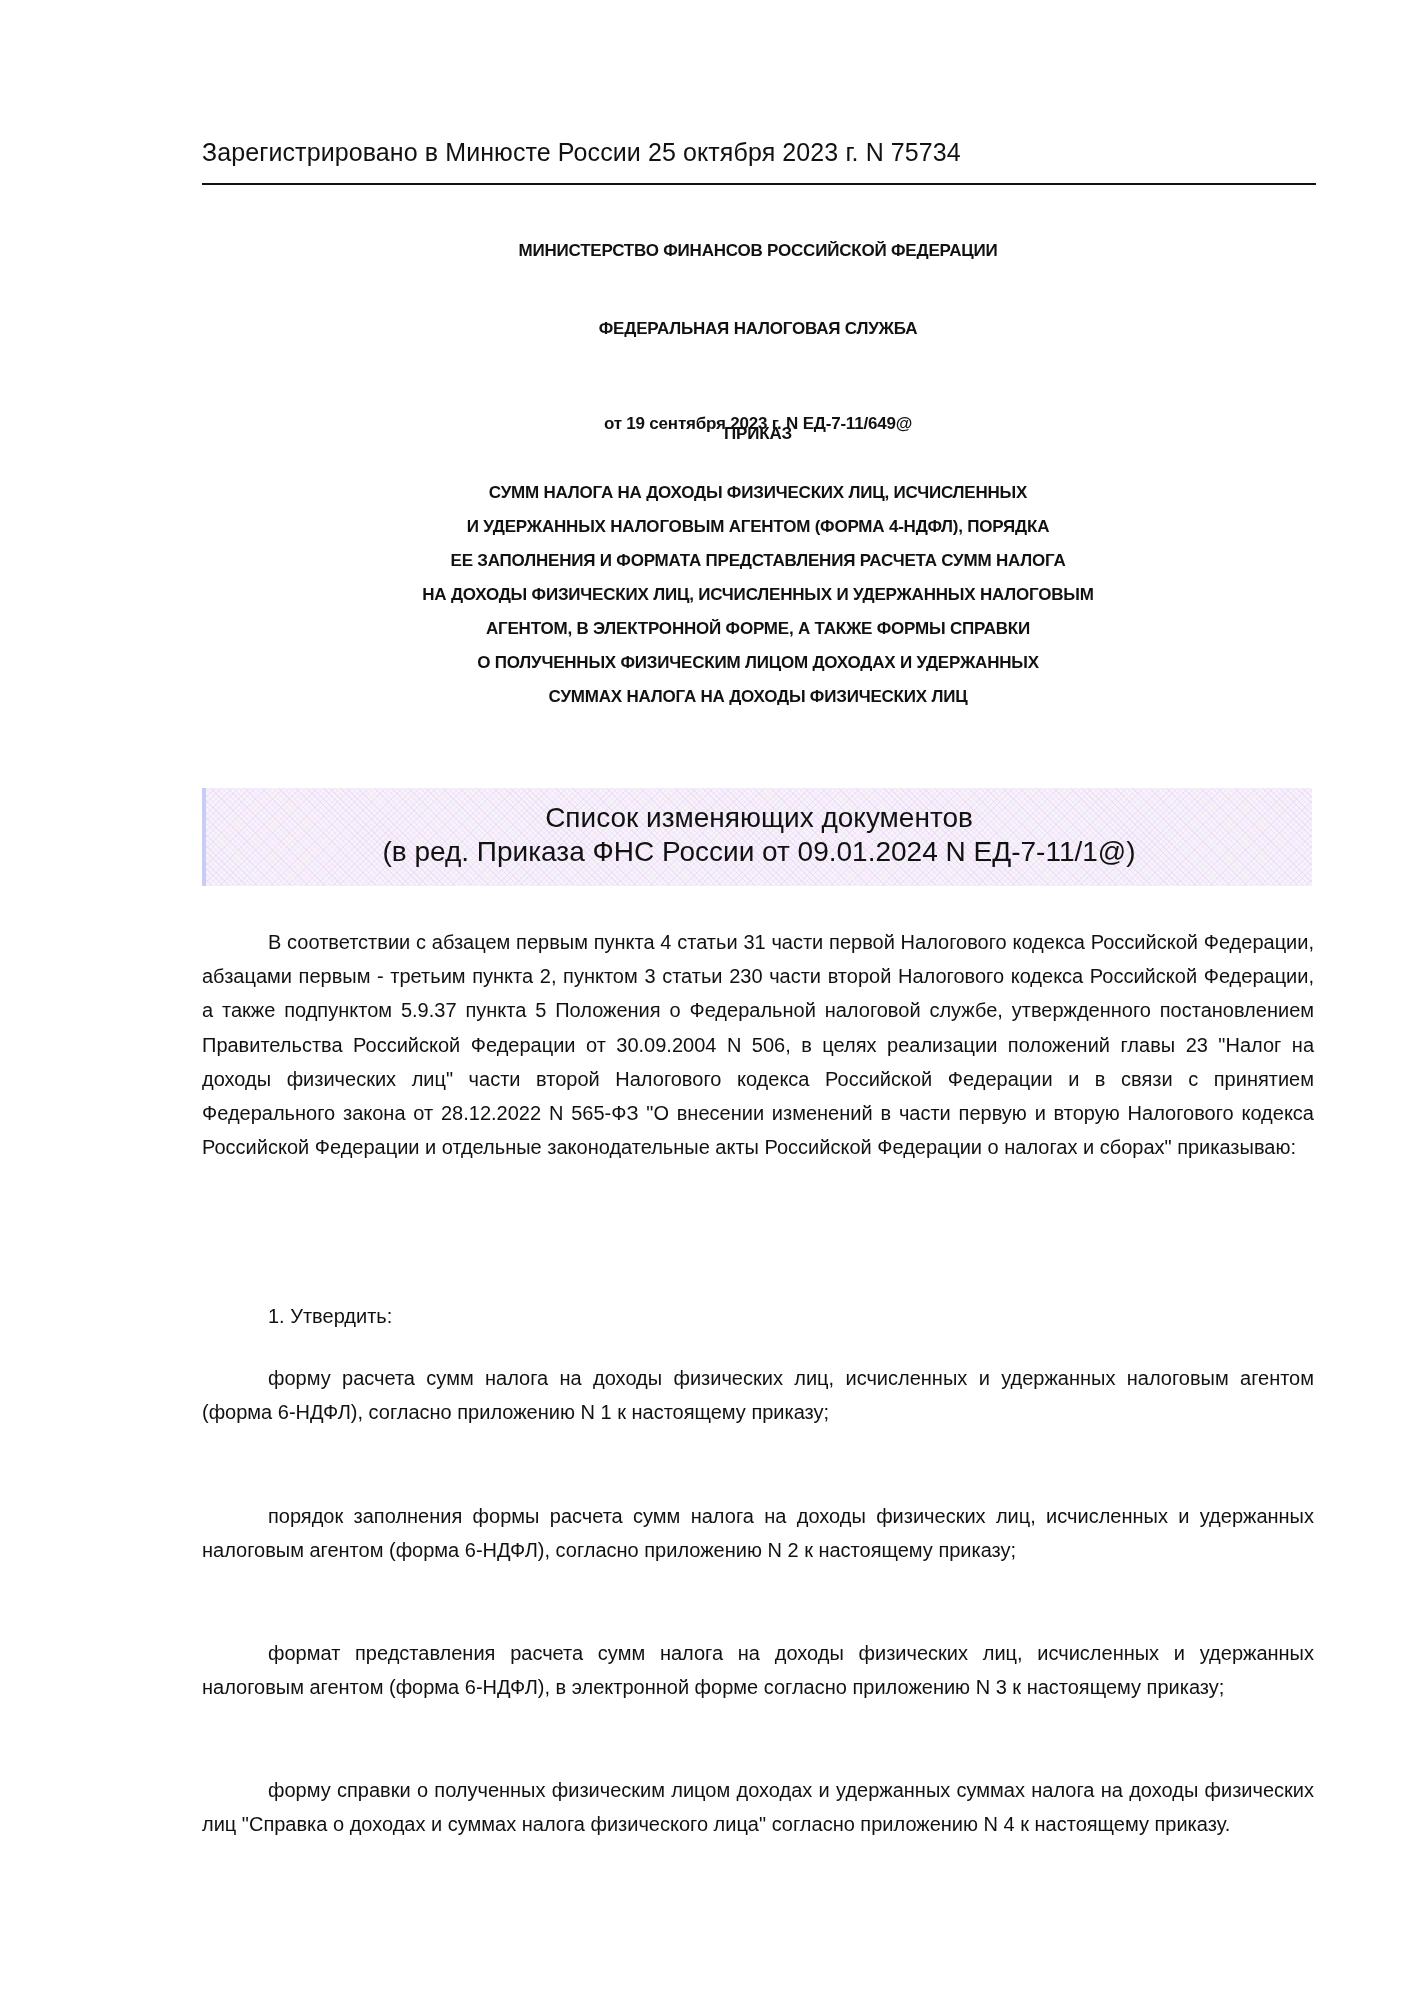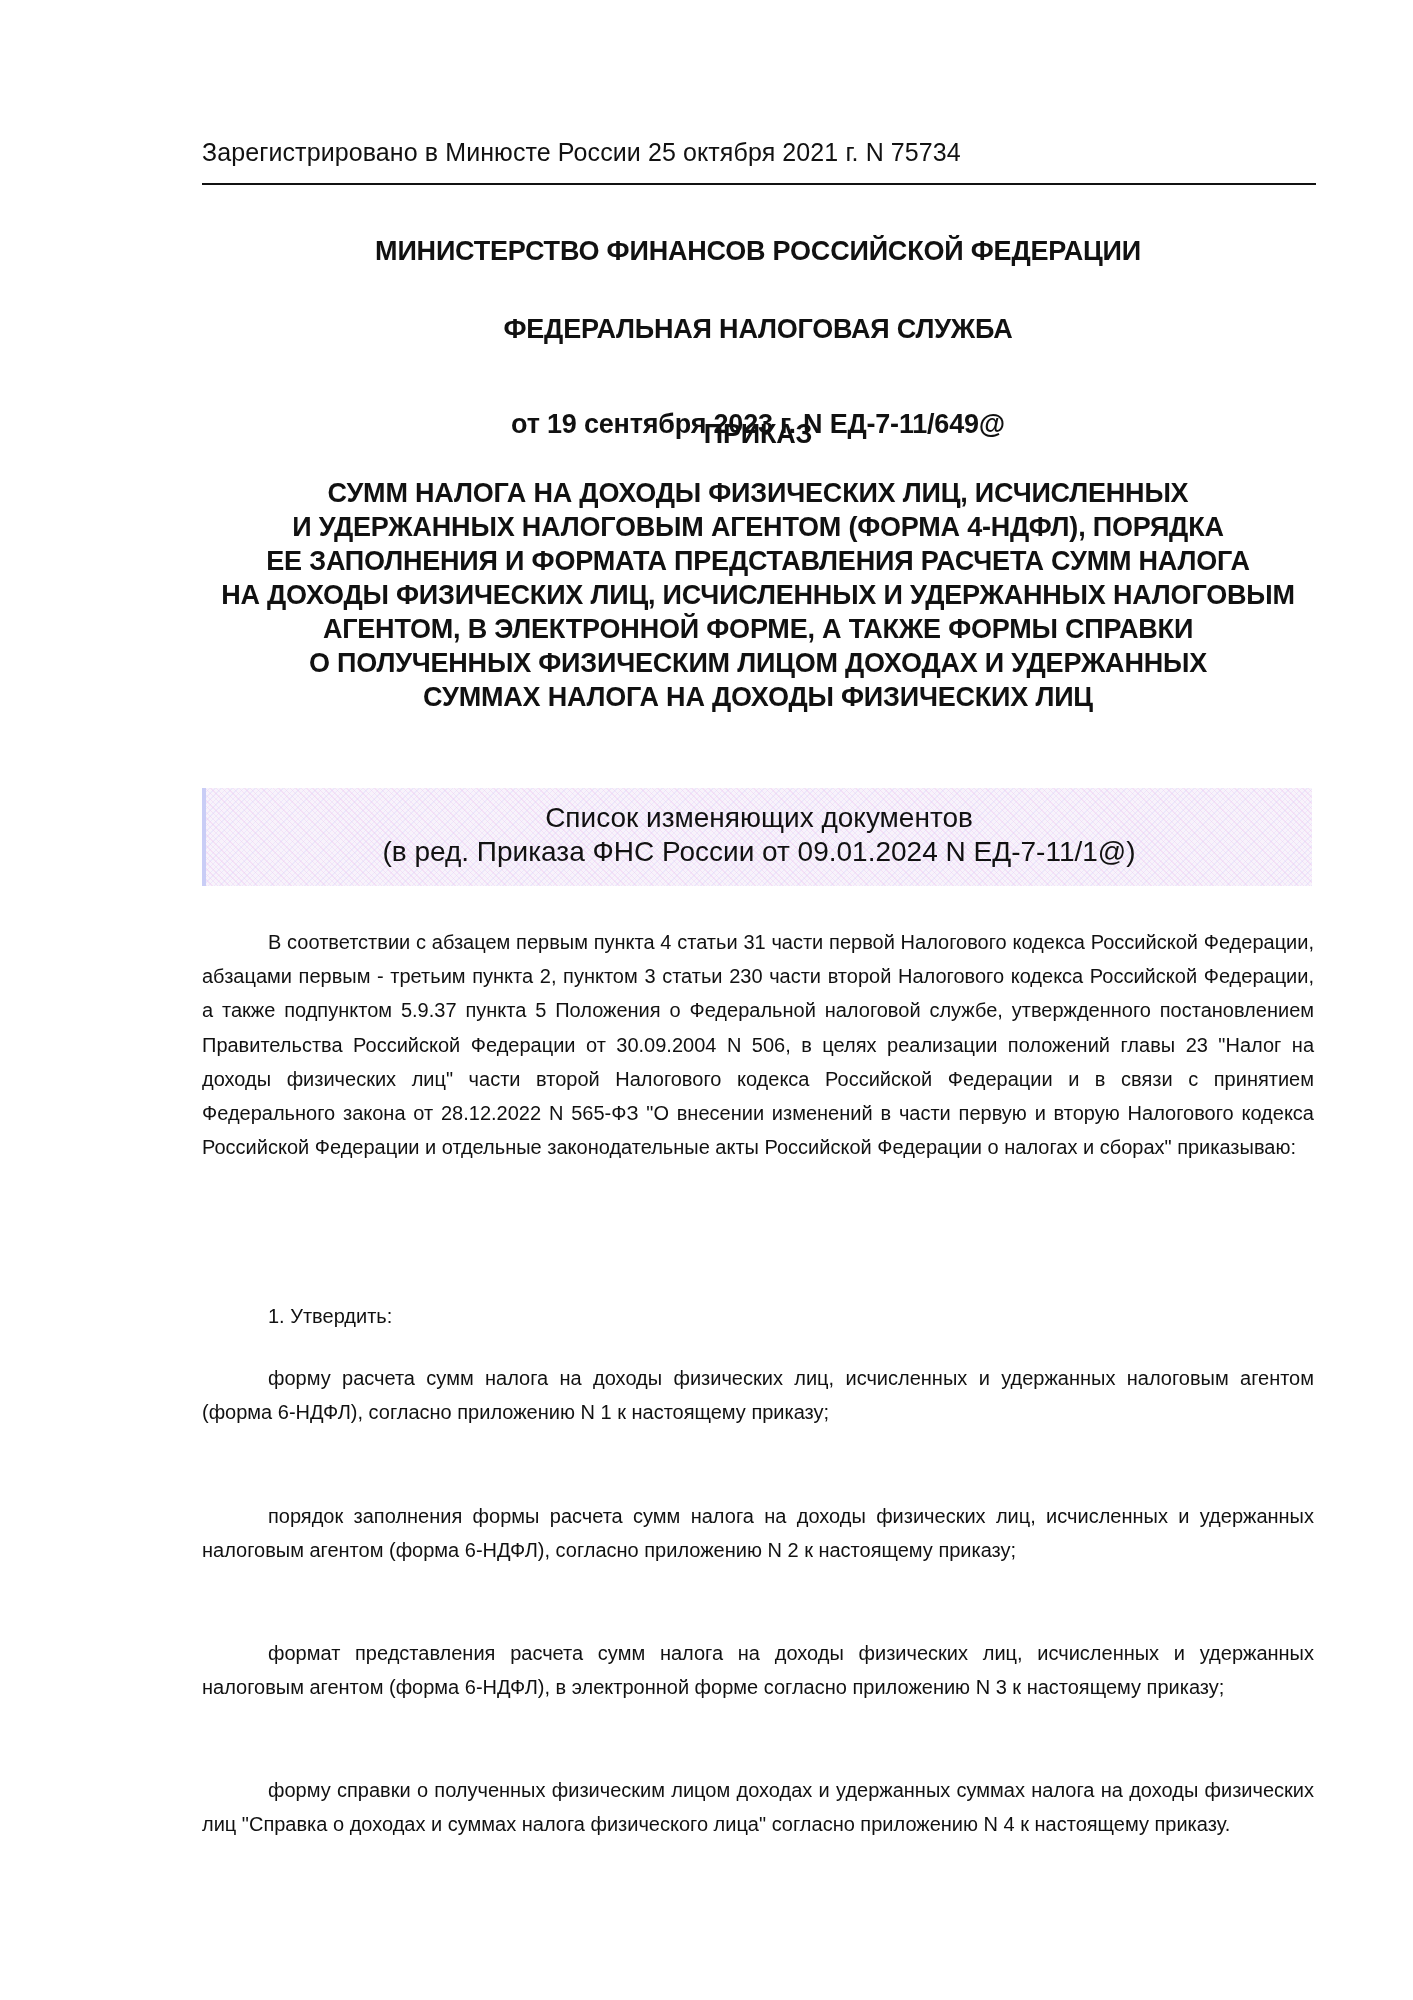--- a/index.html
+++ b/index.html
@@ -38,21 +38,21 @@
       width: 1114px;
       height: 0;
       border-top: 2.5px solid #111111;
     }
     .heading {
       position: absolute;
       left: 0;
       width: 1112px;
       text-align: center;
       font-weight: bold;
-      font-size: 27px;
+      font-size: 17px;
       line-height: 34px;
       letter-spacing: -0.2px;
       white-space: nowrap;
     }
     .h-ministry { top: 234px; }
     .h-service  { top: 312px; }
     .h-order    { top: 373px; margin-top: 44px; }
     .h-date     { top: 407px; }
     .h-title    { top: 476px; }
     .h-title span { display: block; }
@@ -91,21 +91,21 @@
     .p-item1    { top: 1361px; }
     .p-item2    { top: 1499px; }
     .p-item3    { top: 1636px; }
     .p-item4    { top: 1773px; }
   </style>
 </head>
 <body>
 
 <div class="page">
 
-  <div class="reg-header">Зарегистрировано в Минюсте России 25 октября 2021 г. N 75734</div>
+  <div class="reg-header">Зарегистрировано в Минюсте России 25 октября 2023 г. N 75734</div>
   <div class="reg-rule"></div>
 
   <div class="heading h-ministry">МИНИСТЕРСТВО ФИНАНСОВ РОССИЙСКОЙ ФЕДЕРАЦИИ</div>
   <div class="heading h-service">ФЕДЕРАЛЬНАЯ НАЛОГОВАЯ СЛУЖБА</div>
   <div class="heading h-order">ПРИКАЗ</div>
   <div class="heading h-date">от 19 сентября 2023 г. N ЕД-7-11/649@</div>
 
   <div class="heading h-title">
     <span>СУММ НАЛОГА НА ДОХОДЫ ФИЗИЧЕСКИХ ЛИЦ, ИСЧИСЛЕННЫХ</span>
     <span>И УДЕРЖАННЫХ НАЛОГОВЫМ АГЕНТОМ (ФОРМА 4-НДФЛ), ПОРЯДКА</span>

